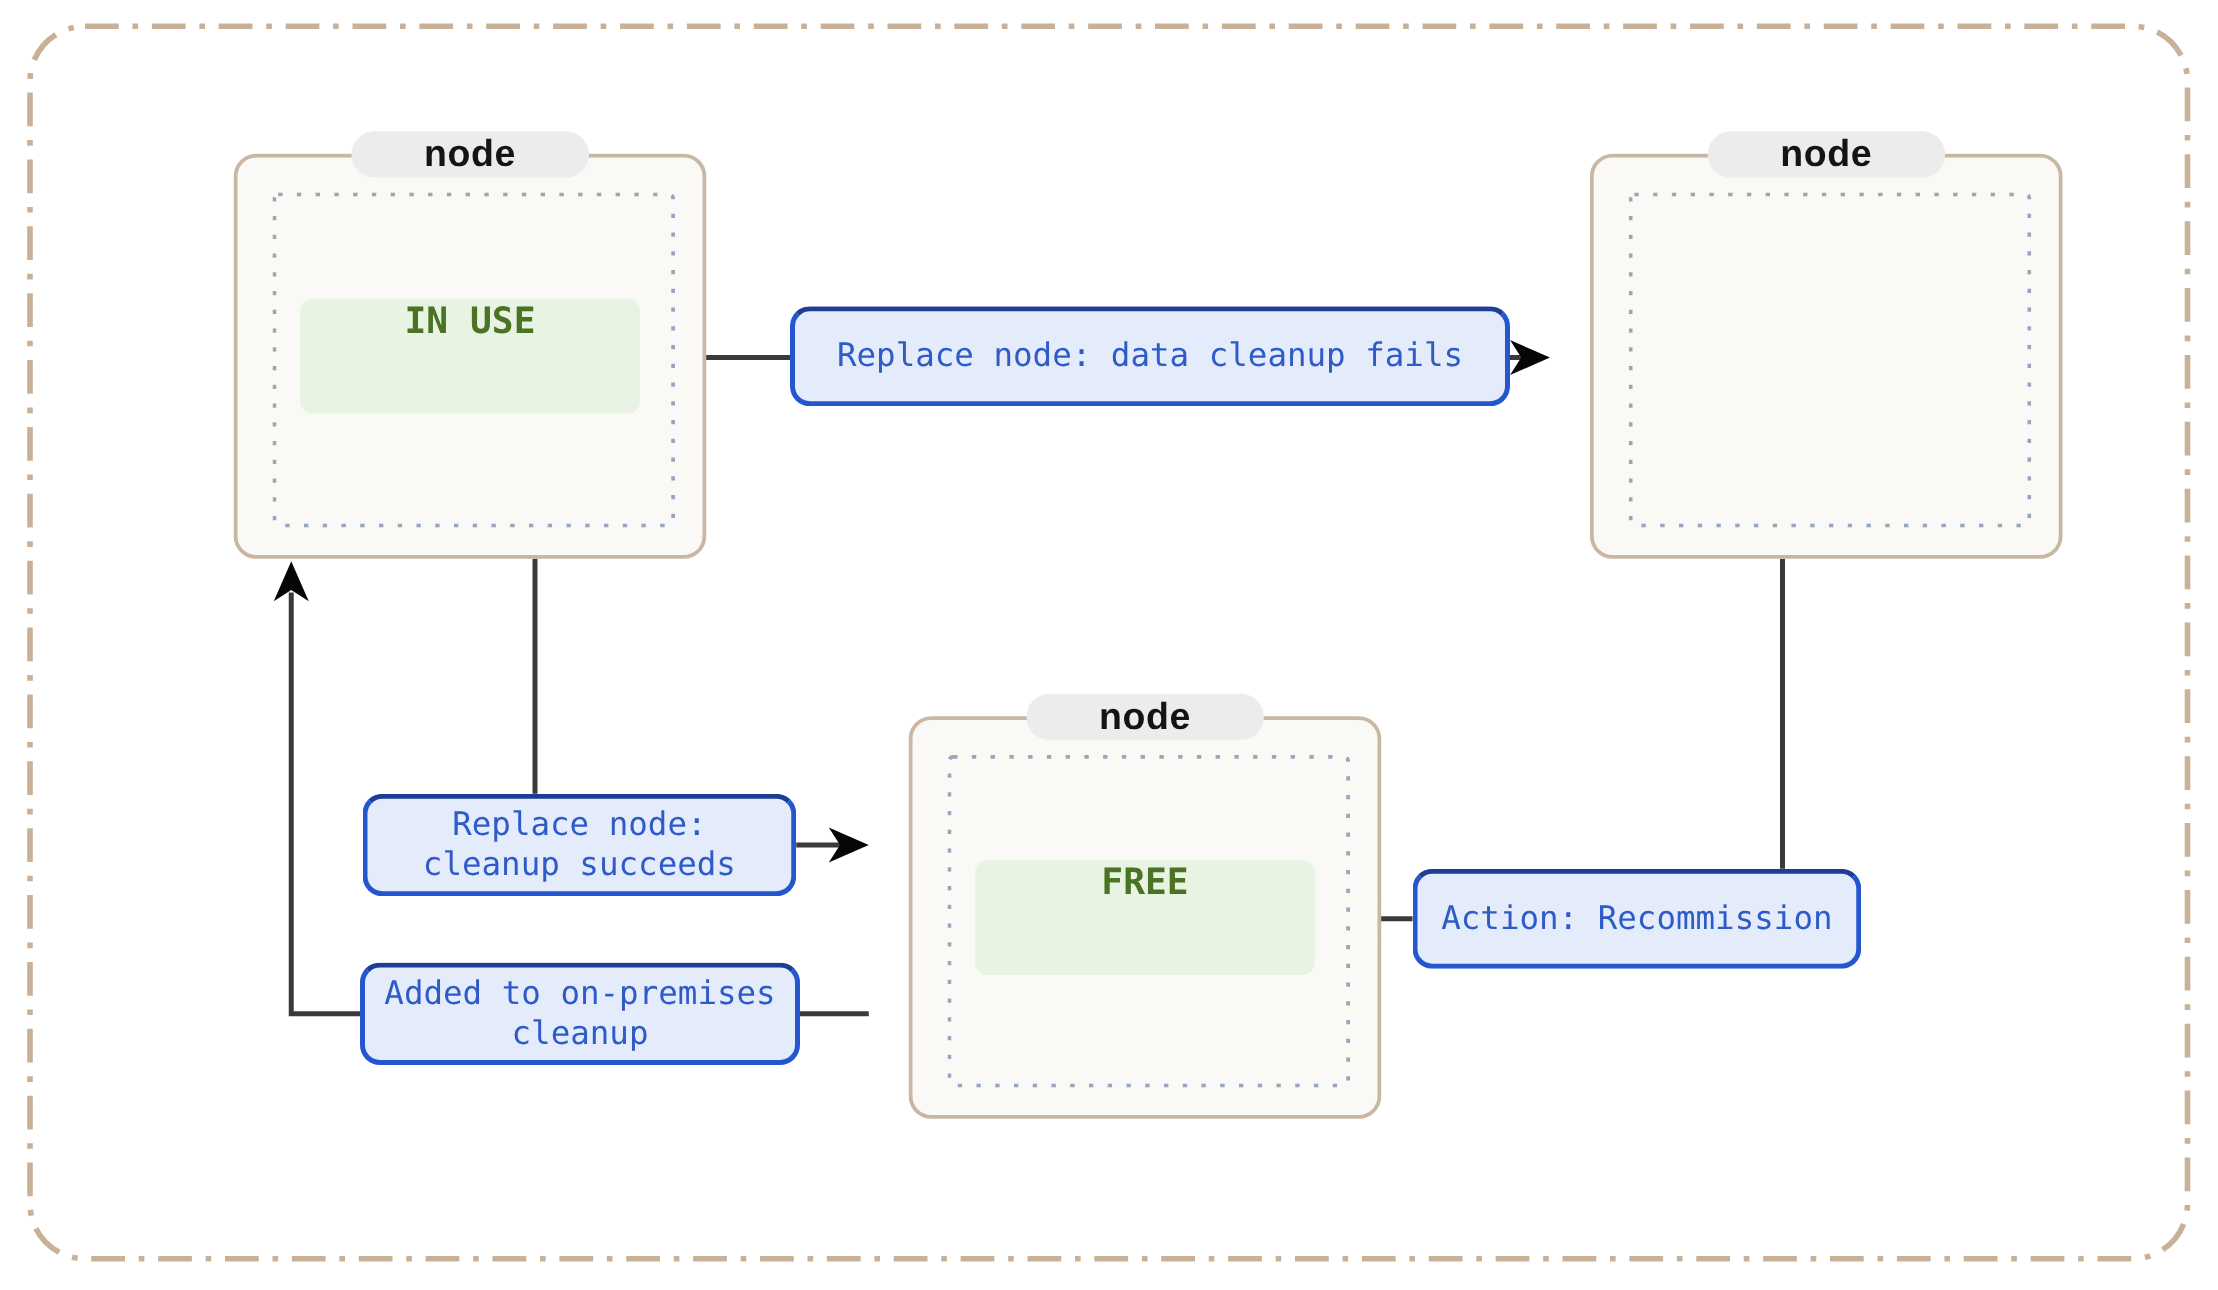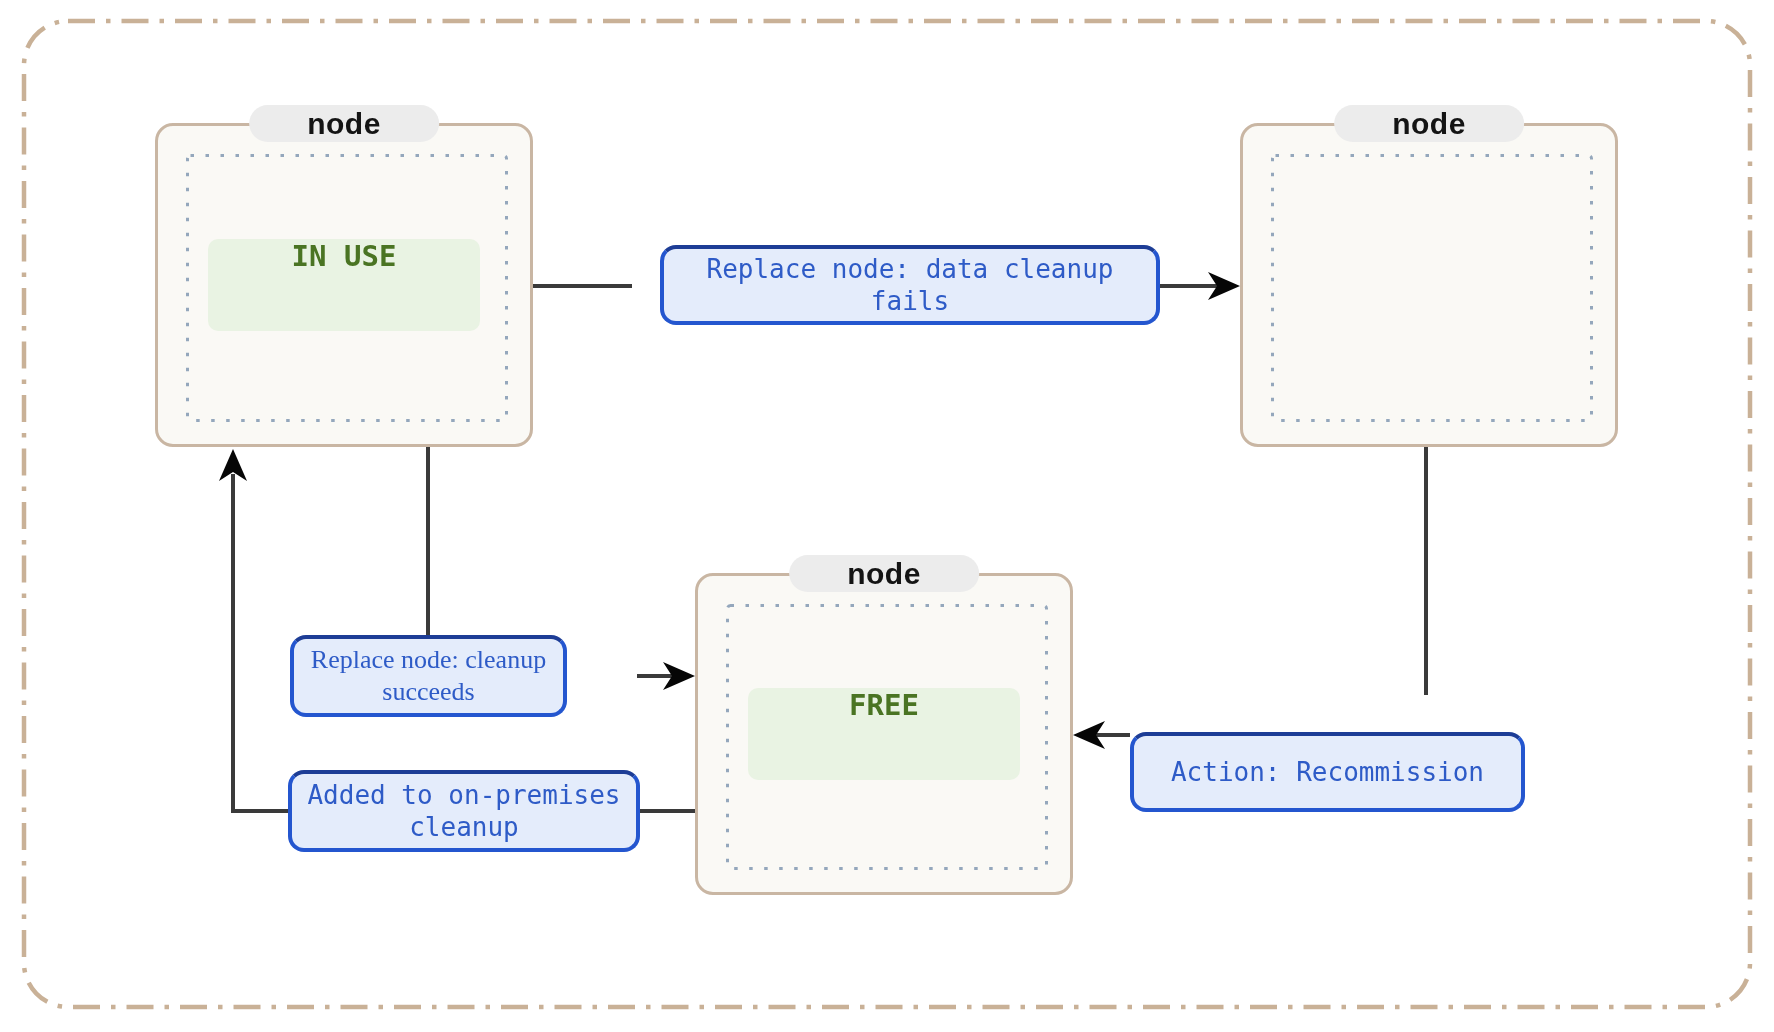--- a/index.html
+++ b/index.html
@@ -11,20 +11,21 @@
   svg.layer { position:absolute; left:0; top:0; width:1774px; height:1032px; }
 
   
   .node {
     position:absolute;
     background:var(--node-bg);
     border:3.5px solid var(--node-border);
     border-radius:18px;
     display:flex; align-items:center; justify-content:center;
     box-sizing:border-box;
+    margin-left:32px;
   }
   .node-badge {
     position:absolute; top:-21px; left:50%; transform:translateX(-50%);
     height:37px; padding:0 58px;
     background:var(--badge-bg); border-radius:19px;
     display:flex; align-items:center; justify-content:center;
     font-size:30px; font-weight:700; color:#141414; letter-spacing:0.5px;
     white-space:nowrap;
   }
   .inner-dots { position:absolute; left:28px; top:28px; }
@@ -107,29 +108,29 @@
       <span>node</span>
     </div>
     <svg class="inner-dots" width="322" height="266">
       <rect x="1.5" y="1.5" width="319" height="263" rx="3"></rect>
     </svg>
     <div class="state-chip">
       <span>FREE</span>
     </div>
   </div>
 
-  <div class="edge-label" style="left:660px; top:245px; width:500px; height:80px;">
+  <div class="edge-label" style="left:632px; top:245px; width:576px; height:80px;">
     <span>Replace node: data cleanup fails</span>
   </div>
 
-  <div class="edge-label" style="left:290px; top:635px; width:277px; height:82px;font-family:Liberation Serif, serif;">
+  <div class="edge-label" style="left:290px; top:635px; width:347px; height:82px;">
     <span>Replace node: cleanup succeeds</span>
   </div>
 
   <div class="edge-label" style="left:288px; top:770px; width:352px; height:82px;">
     <span>Added to on-premises cleanup</span>
   </div>
 
-  <div class="edge-label" style="left:1130px; top:732px; width:395px; height:80px;">
+  <div class="edge-label" style="left:1130px; top:695px; width:359px; height:80px;">
     <span>Action: Recommission</span>
   </div>
 
 </div>
 
 </body></html>

